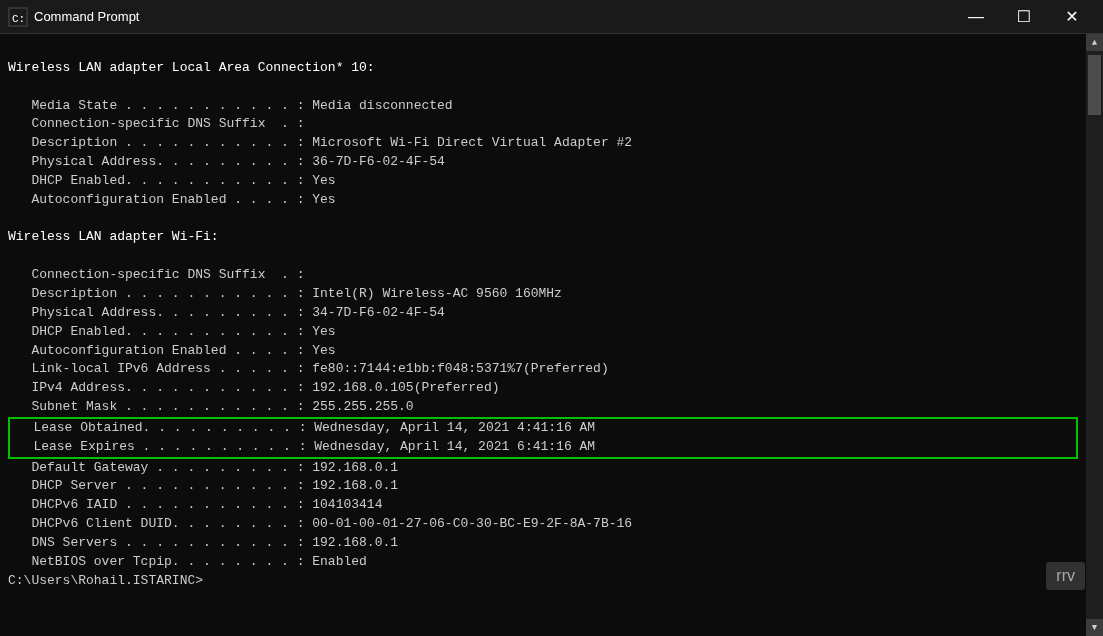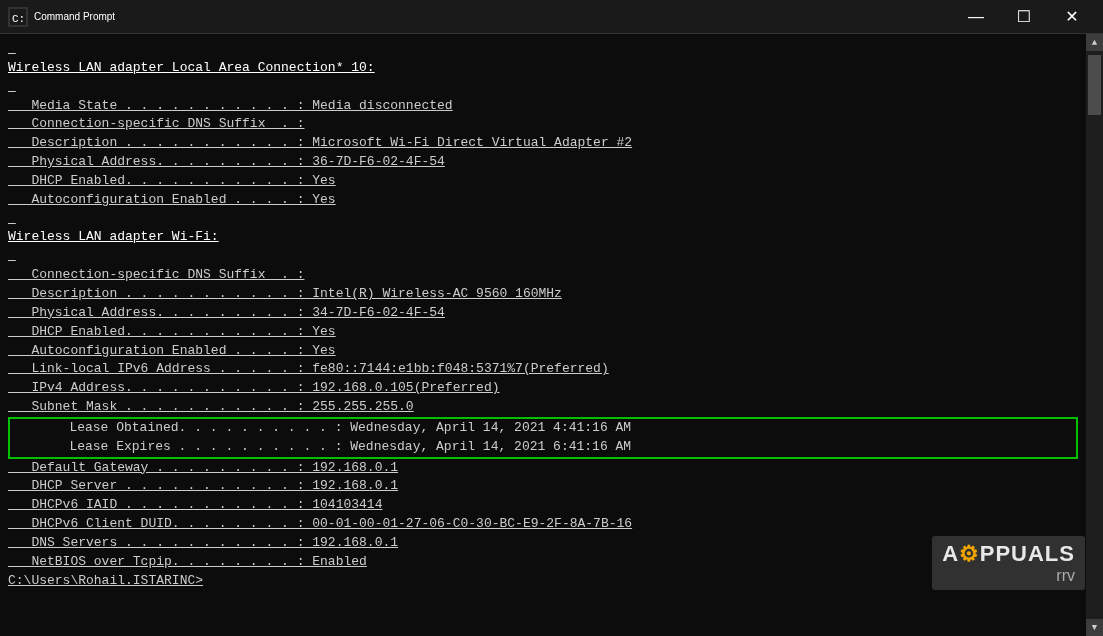--- a/index.html
+++ b/index.html
@@ -42,21 +42,21 @@
       flex-shrink: 0;
     }
 
     .title-bar-icon svg {
       width: 16px;
       height: 16px;
     }
 
     .title-bar-text {
       color: #fff;
-      font-size: 10px;
+      font-size: 13px;
       font-family: 'Segoe UI', Arial, sans-serif;
       flex: 1;
     }
 
     .title-bar-controls {
       display: flex;
       align-items: center;
       gap: 2px;
     }
 
@@ -121,27 +121,25 @@
       background: #4c4c4c;
       position: absolute;
       top: 4px;
       left: 2px;
       border-radius: 0;
     }
 
     .terminal-line {
       white-space: pre;
       display: block;
-      text-decoration: underline;
     }
 
     .highlighted-line {
       display: block;
       white-space: pre;
-      margin-left: 36px;
     }
 
     .watermark {
       position: absolute;
       bottom: 50px;
       right: 30px;
       background: rgba(255, 255, 255, 0.15);
       padding: 6px 10px;
       border-radius: 4px;
     }
@@ -199,19 +197,16 @@
 
     <div class="scrollbar">
       <div class="scrollbar-arrow">▲</div>
       <div class="scrollbar-track">
         <div class="scrollbar-thumb"></div>
       </div>
       <div class="scrollbar-arrow">▼</div>
     </div>
 
     <div class="watermark" style="position:absolute; bottom:46px; right:18px; background:rgba(220,220,220,0.18); padding:5px 10px; border-radius:3px;">
-      <div class="watermark-text">
-        A<span class="accent" style="color:#f0a500;">⚙</span>PPUALS
-      </div>
       <div class="watermark-sub">rrv</div>
     </div>
   </div>
 </div>
 
 </body></html>

